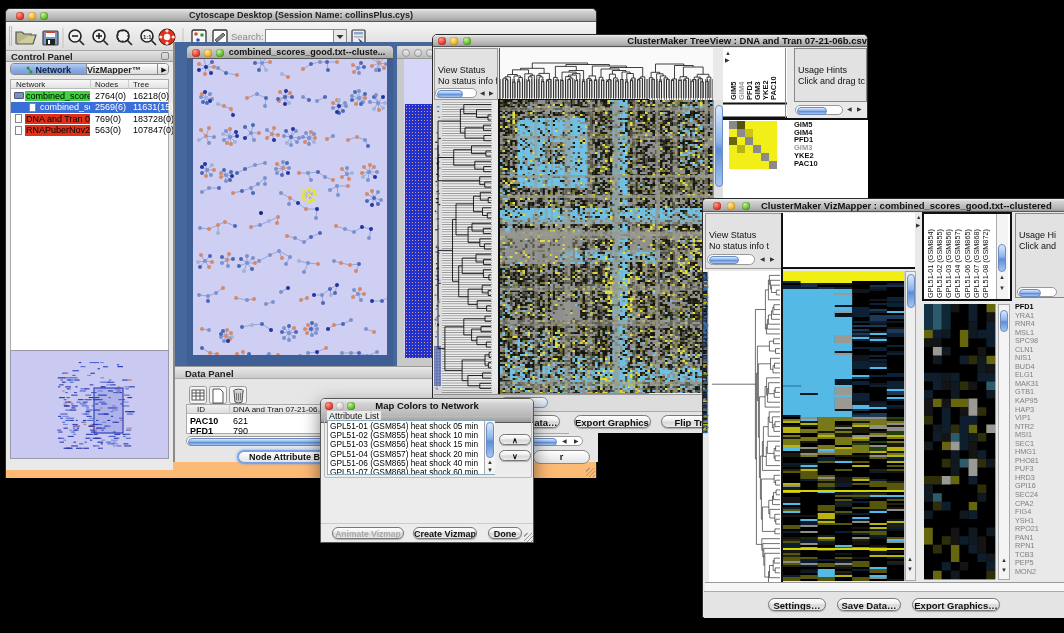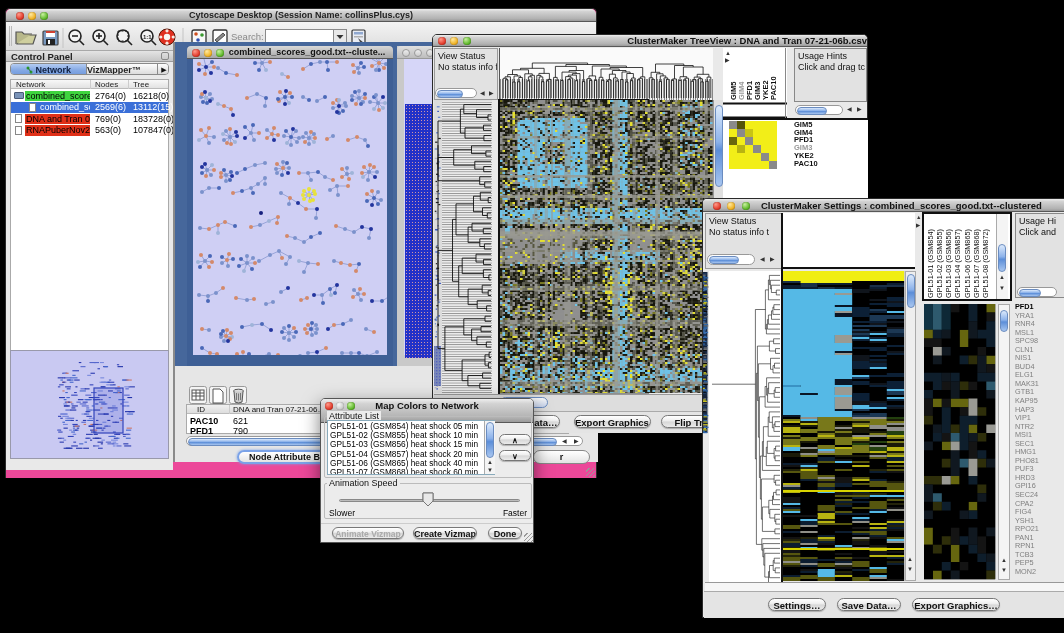--- a/index.html
+++ b/index.html
@@ -10,31 +10,31 @@
 .tl{position:absolute;width:8px;height:8px;border-radius:50%;top:3px}
 .red{background:radial-gradient(circle at 35% 30%,#ff9a8a,#e33d2e 60%,#9c1b10);box-shadow:inset 0 0 1px #7a150c}
 .yel{background:radial-gradient(circle at 35% 30%,#ffe9a0,#f0b428 60%,#b07708);box-shadow:inset 0 0 1px #8a5c06}
 .grn{background:radial-gradient(circle at 35% 30%,#c8f0a0,#62ba2e 60%,#35780c);box-shadow:inset 0 0 1px #2a6008}
 .gry{background:radial-gradient(circle at 35% 30%,#f8f8f8,#cfcfcf 60%,#9a9a9a);box-shadow:inset 0 0 1px #777}
 .hol{border:1px solid #999;background:linear-gradient(#eee,#ccc)}
 .pill{position:absolute;border:1px solid #777;border-radius:999px;
   background:linear-gradient(#fff,#f0f0f0 40%,#d8d8d8 55%,#eaeaea);
   font-weight:bold;color:#111;text-align:center;white-space:nowrap;overflow:hidden;
   box-shadow:0 1px 1px rgba(0,0,0,.25)}
-.vsp{background:#e2e2e2;border:1px solid #9a9a9a;font-size:9px;color:#111;line-height:11px;padding:2px 0 0 3px;white-space:nowrap;overflow:hidden}
+.vsp{background:#e2e2e2;border:1px solid #9a9a9a;font-size:9px;color:#111;line-height:11px;padding:16px 0 0 3px;white-space:nowrap;overflow:hidden}
 .sbh{position:absolute;background:#fff;border:1px solid #999;border-radius:7px}
 .sbt{position:absolute;border-radius:6px;border:1px solid #6a8cc0;
   background:linear-gradient(#dcEafc,#8cb2ea 45%,#5c8ed8 55%,#a8c6f0)}
 .arr{position:absolute;font-size:6px;color:#333;line-height:7px}
 .gene{font-size:7.3px;color:#808080;line-height:8.55px;white-space:pre}
 .grip{position:absolute;width:9px;height:9px;background:
 repeating-linear-gradient(135deg,transparent 0 2px,#999 2px 3px)}
 </style></head><body>
 <div id="S">
-<div class="a" style="left:5px;top:8px;width:592px;height:470px;background:#ec4899;border-radius:5px 5px 0 0;border:1px solid #2a2a2a;border-bottom:none">
+<div class="a" style="left:5px;top:8px;width:592px;height:470px;background:#fdba74;border-radius:5px 5px 0 0;border:1px solid #2a2a2a;border-bottom:none">
       <div class="a tb" style="left:0;top:0;width:100%;height:13px;border-radius:5px 5px 0 0">
         <div class="tl red" style="left:10px;top:2.5px"></div>
         <div class="tl yel" style="left:21.5px;top:2.5px"></div>
         <div class="tl grn" style="left:33.5px;top:2.5px"></div>
         <div style="text-align:center;font-size:9px;font-weight:bold;color:#222;line-height:13px">Cytoscape Desktop (Session Name: collinsPlus.cys)</div>
       </div>
       <div class="a" style="left:0;top:13px;width:100%;height:29px;background:linear-gradient(#f4f4f4,#dcdcdc);border-bottom:1px solid #a8a8a8">
         <div class="a" style="left:3px;top:4px;width:1px;height:20px;background:#bbb"></div>
         <div class="a" style="left:5px;top:4px;width:1px;height:20px;background:#bbb"></div>
         <svg class="a" style="left:0;top:0" width="592" height="29" viewBox="0 0 592 29">
@@ -108,21 +108,21 @@
           <div class="a" style="left:0;top:10px;width:157px;height:11.5px;font-size:9px;color:#000">
             <span class="a" style="left:3px;top:2px;width:10px;height:7px;background:#7a93b8;border:1px solid #4a5a78;border-radius:1px"></span>
             <span class="a" style="left:14px;top:0.5px;background:#3ed43e;height:10.5px;line-height:10.5px;padding:0 1px;white-space:nowrap;overflow:hidden;width:65px">combined_scores_</span>
             <span class="a" style="left:84px;top:0.5px;line-height:10.5px">2764(0)</span>
             <span class="a" style="left:122px;top:0.5px;line-height:10.5px">16218(0)</span>
           </div>
           <div class="a" style="left:0;top:21.5px;width:157px;height:11.5px;font-size:9px;background:#3a6fd8;color:#fff">
             <span class="a" style="left:18px;top:1px;width:7px;height:9px;background:#fff;border:1px solid #888"></span>
             <span class="a" style="left:28px;top:0.5px;height:10.5px;line-height:10.5px;padding:0 1px;white-space:nowrap;overflow:hidden;width:51px">combined_sco</span>
             <span class="a" style="left:84px;top:0.5px;line-height:10.5px">2569(6)</span>
-            <span class="a" style="left:122px;top:0.5px;line-height:10.5px">13112(15)</span>
+            <span class="a" style="left:122px;top:0.5px;line-height:10.5px">11631(15)</span>
           </div>
           <div class="a" style="left:0;top:33.0px;width:157px;height:11.5px;font-size:9px;color:#000">
             <span class="a" style="left:4px;top:1px;width:7px;height:9px;background:#fff;border:1px solid #888"></span>
             <span class="a" style="left:14px;top:0.5px;background:#e03018;height:10.5px;line-height:10.5px;padding:0 1px;white-space:nowrap;overflow:hidden;width:65px">DNA and Tran 07</span>
             <span class="a" style="left:84px;top:0.5px;line-height:10.5px">769(0)</span>
             <span class="a" style="left:122px;top:0.5px;line-height:10.5px">183728(0)</span>
           </div>
           <div class="a" style="left:0;top:44.5px;width:157px;height:11.5px;font-size:9px;color:#000">
             <span class="a" style="left:4px;top:1px;width:7px;height:9px;background:#fff;border:1px solid #888"></span>
             <span class="a" style="left:14px;top:0.5px;background:#e03018;height:10.5px;line-height:10.5px;padding:0 1px;white-space:nowrap;overflow:hidden;width:65px">RNAPuberNov2+!</span>
@@ -777,20 +777,21 @@
             <span class="tl hol" style="left:5px;top:2.5px"></span>
             <span class="tl hol" style="left:17px;top:2.5px"></span>
             <span class="tl hol" style="left:29px;top:2.5px"></span>
           </div>
           <div class="a" style="left:7px;top:13px;width:190px;height:296px;background:#d6d6f8">
             <div class="a" style="left:1px;top:45px;width:29px;height:254px;background:#2231c8;background-image:radial-gradient(circle,#cf95a8 0.55px,transparent 0.7px);background-size:3px 3px"></div>
           </div>
         </div>
       </div>
       <div class="a" style="left:167px;top:357px;width:425px;height:96px;background:#e6e6e6;border-left:2px solid #8a8a8a">
+        <div class="a" style="left:0;top:0;width:100%;height:13px;background:linear-gradient(#e8e8e8,#cacaca);border-bottom:1px solid #aaa;border-top:1px solid #999;font-size:9.5px;font-weight:bold;color:#222;line-height:13px;padding-left:10px">Data Panel</div>
         <svg class="a" style="left:14px;top:20px" width="70" height="20" viewBox="0 0 70 20">
           <rect x="0.5" y="0.5" width="17" height="17" rx="2" fill="#f4f4f4" stroke="#999"></rect>
           <rect x="3" y="4" width="12" height="10" fill="#fff" stroke="#555"></rect>
           <path d="M3 7h12M3 10h12M7 4v10M11 4v10" stroke="#555" stroke-width="1"></path>
           <rect x="20.5" y="0.5" width="17" height="17" rx="2" fill="#f4f4f4" stroke="#999"></rect>
           <path d="M24 3h7l3 3v11h-10z" fill="#fff" stroke="#555"></path>
           <rect x="40.5" y="0.5" width="17" height="17" rx="2" fill="#f4f4f4" stroke="#999"></rect>
           <ellipse cx="49.5" cy="5" rx="5" ry="1.8" fill="#ddd" stroke="#555"></ellipse>
           <path d="M45 5.5 L46 16 q3.5 2 7 0 L54 5.5" fill="#ccc" stroke="#555"></path>
           <path d="M47.5 7v7M49.5 7.5v7M51.5 7v7" stroke="#777"></path>
@@ -1038,21 +1039,21 @@
         <div class="pill" style="left:66px;top:3px;width:60px;height:13px;font-size:9.5px;line-height:13px">Save Data…</div>
         <div class="pill" style="left:140px;top:3px;width:77px;height:13px;font-size:9.5px;line-height:13px">Export Graphics…</div>
         <div class="pill" style="left:227px;top:3px;width:85px;height:13px;font-size:9.5px;line-height:13px">Flip Tree N…</div>
       </div>
     </div>
     <div class="a" style="left:702px;top:198px;width:390px;height:420px;background:#e9e9e9;border-radius:5px 5px 0 0;border:1px solid #2a2a2a;border-right:none">
       <div class="a tb" style="left:0;top:0;width:100%;height:13px;border-radius:4px 0 0 0">
         <div class="tl red" style="left:10px;top:2.5px"></div>
         <div class="tl yel" style="left:24px;top:2.5px"></div>
         <div class="tl grn" style="left:39px;top:2.5px"></div>
-        <div style="position:absolute;left:58px;font-size:9.5px;font-weight:bold;color:#111;line-height:13px;white-space:nowrap">ClusterMaker Settings : combined_scores_good.txt--clustered</div>
+        <div style="position:absolute;left:58px;font-size:9.5px;font-weight:bold;color:#111;line-height:13px;white-space:nowrap">ClusterMaker VizMapper : combined_scores_good.txt--clustered</div>
       </div>
       <div class="a vsp" style="left:2px;top:14px;width:77px;height:56px">View Status<br>No status info t</div>
       <div class="a sbh" style="left:4px;top:55px;width:48px;height:11px">
         <div class="a sbt" style="left:1px;top:1px;width:30px;height:8px"></div>
       </div>
       <span class="arr" style="left:57px;top:57px">◀</span>
       <span class="arr" style="left:67px;top:57px">▶</span>
       <div class="a" style="left:80px;top:14px;width:132px;height:56px;background:#fff;border-bottom:2px solid #111"></div>
       <svg class="a" style="left:0;top:72px" width="80" height="316" viewBox="702 270 80 316">
         <rect x="702" y="270" width="6" height="162" fill="#e8e8e8"></rect>
@@ -1304,29 +1305,19 @@
         <div class="a" style="left:2px;top:-6px;background:#ececec;font-size:9px;color:#111;padding:0 2px">Attribute List</div>
         <div class="a" style="left:2px;top:3px;width:168px;height:55px;background:#fff;border:1px solid #8ab;font-size:8.3px;color:#000;line-height:9.2px;padding:1px 0 0 2px;overflow:hidden">GPL51-01 (GSM854) heat shock 05 min<br>GPL51-02 (GSM855) heat shock 10 min<br>GPL51-03 (GSM856) heat shock 15 min<br>GPL51-04 (GSM857) heat shock 20 min<br>GPL51-06 (GSM865) heat shock 40 min<br>GPL51-07 (GSM868) heat shock 60 min</div>
         <div class="a" style="left:159px;top:4px;width:11px;height:53px;background:#f4f4f4;border-left:1px solid #aaa">
           <div class="a sbt" style="left:1px;top:1px;width:8px;height:36px"></div>
           <span class="arr" style="left:2px;top:38px;font-size:6px">▲</span>
           <span class="arr" style="left:2px;top:46px;font-size:6px">▼</span>
         </div>
         <div class="pill" style="left:174px;top:17px;width:32px;height:11px;font-size:8px;line-height:11px">∧</div>
         <div class="pill" style="left:174px;top:33px;width:32px;height:11px;font-size:8px;line-height:11px">∨</div>
       </div>
-      <div class="a" style="left:3px;top:84px;width:208px;height:36px;border:1px solid #bbb;border-radius:2px">
-        <div class="a" style="left:2px;top:-6px;background:#ececec;font-size:9px;color:#111;padding:0 2px">Animation Speed</div>
-        <div class="a" style="left:14px;top:15px;width:181px;height:3px;background:linear-gradient(#999,#ddd);border:1px solid #888;border-radius:2px"></div>
-        <svg class="a" style="left:97px;top:8px" width="12" height="15" viewBox="0 0 12 15">
-          <path d="M1 1 h10 v8 l-5 5 l-5-5 z" fill="linear-gradient(#fff,#ccc)" stroke="#777"></path>
-          <path d="M1 1 h10 v8 l-5 5 l-5-5 z" fill="#e8e8e8" stroke="#777"></path>
-        </svg>
-        <div class="a" style="left:4px;top:24px;font-size:8.5px;color:#000">Slower</div>
-        <div class="a" style="right:4px;top:24px;font-size:8.5px;color:#000">Faster</div>
-      </div>
       <div class="a" style="left:0;top:124px;width:100%;height:21px;border-top:1px solid #ccc">
         <div class="pill" style="left:11px;top:3px;width:72px;height:12px;font-size:8.5px;line-height:12px;color:#aaa;white-space:nowrap">Animate Vizmap</div>
         <div class="pill" style="left:92px;top:3px;width:64px;height:12px;font-size:9px;line-height:12px">Create Vizmap</div>
         <div class="pill" style="left:167px;top:3px;width:34px;height:12px;font-size:9px;line-height:12px">Done</div>
       </div>
       <div class="grip" style="right:0;bottom:0"></div>
     </div>
   </div>
 </body></html>

